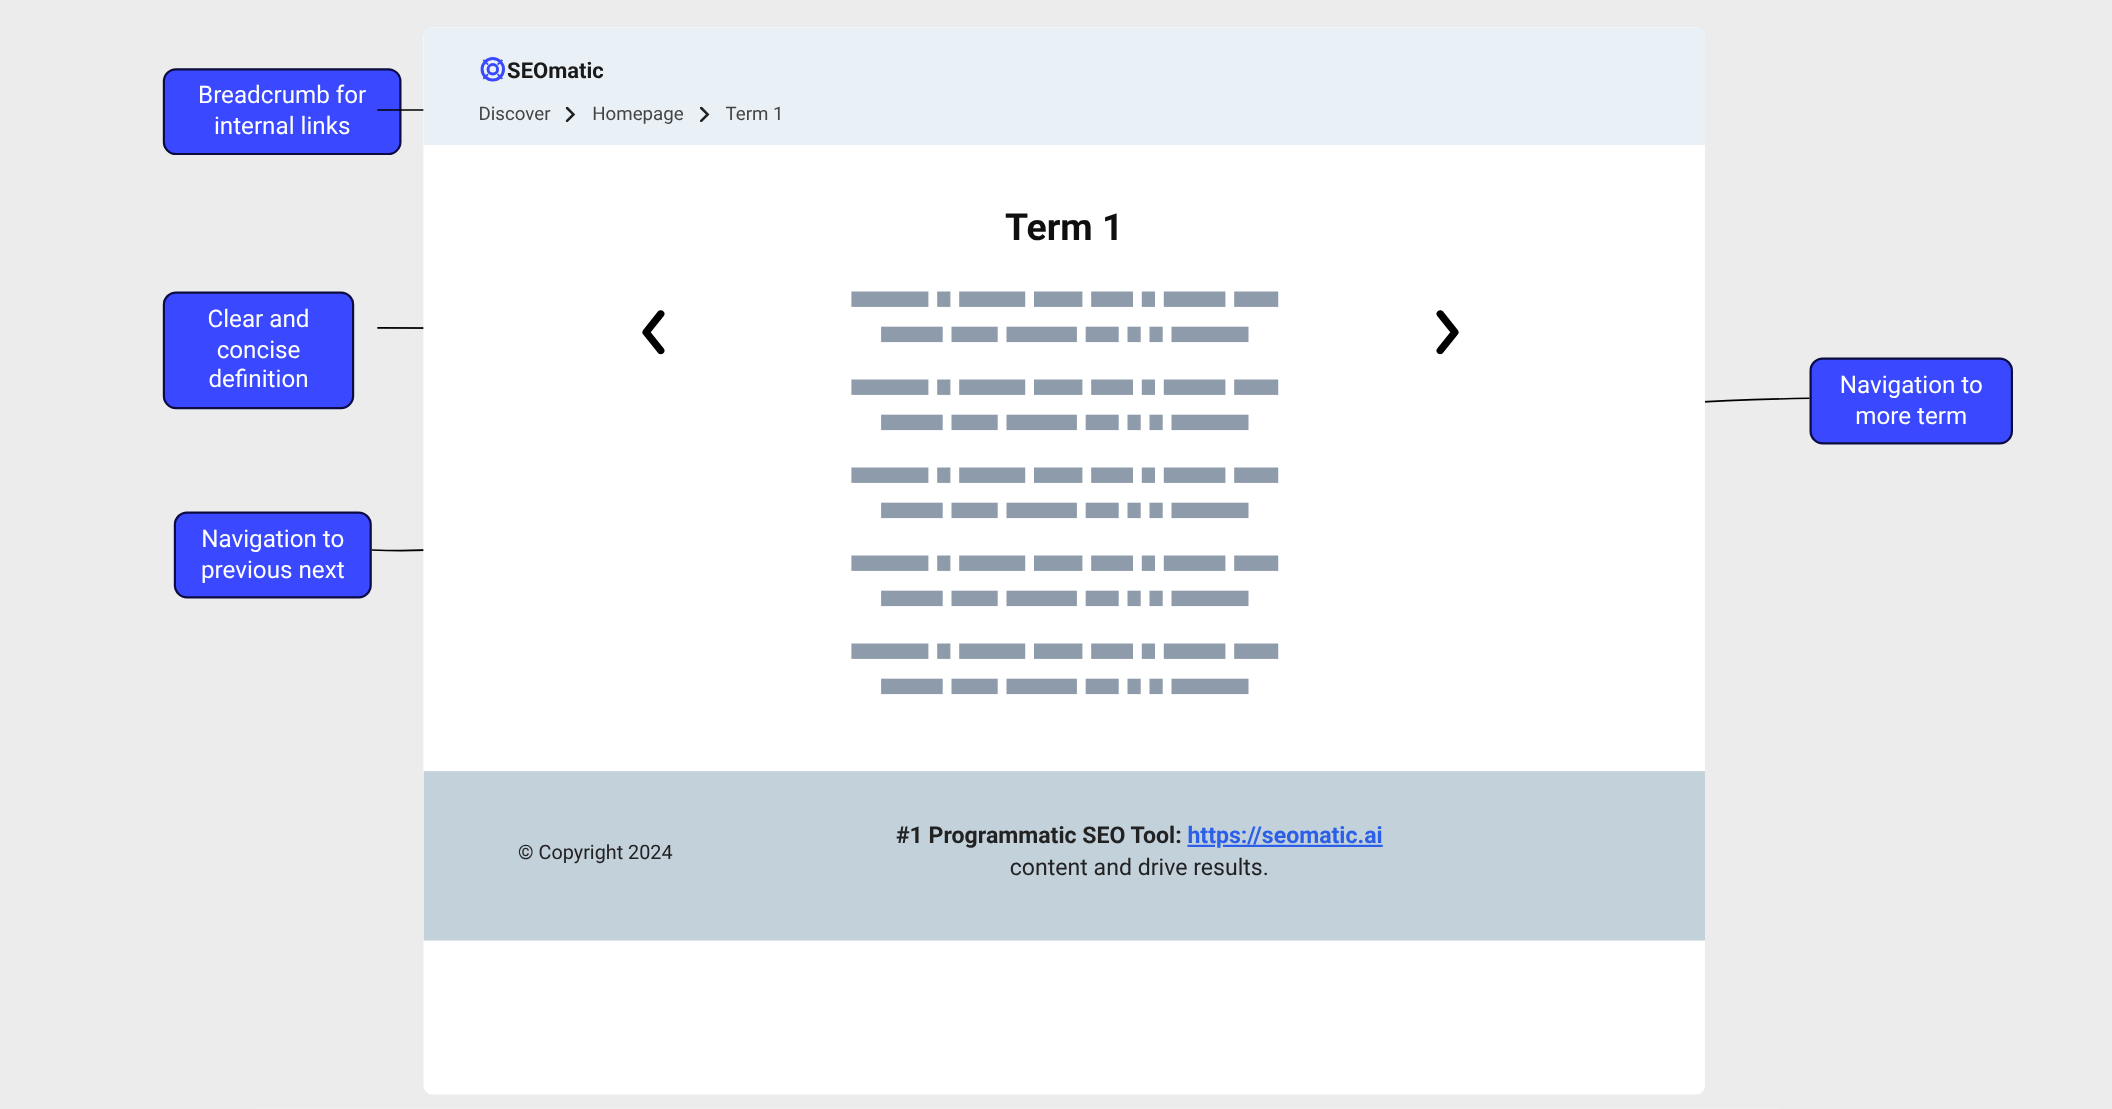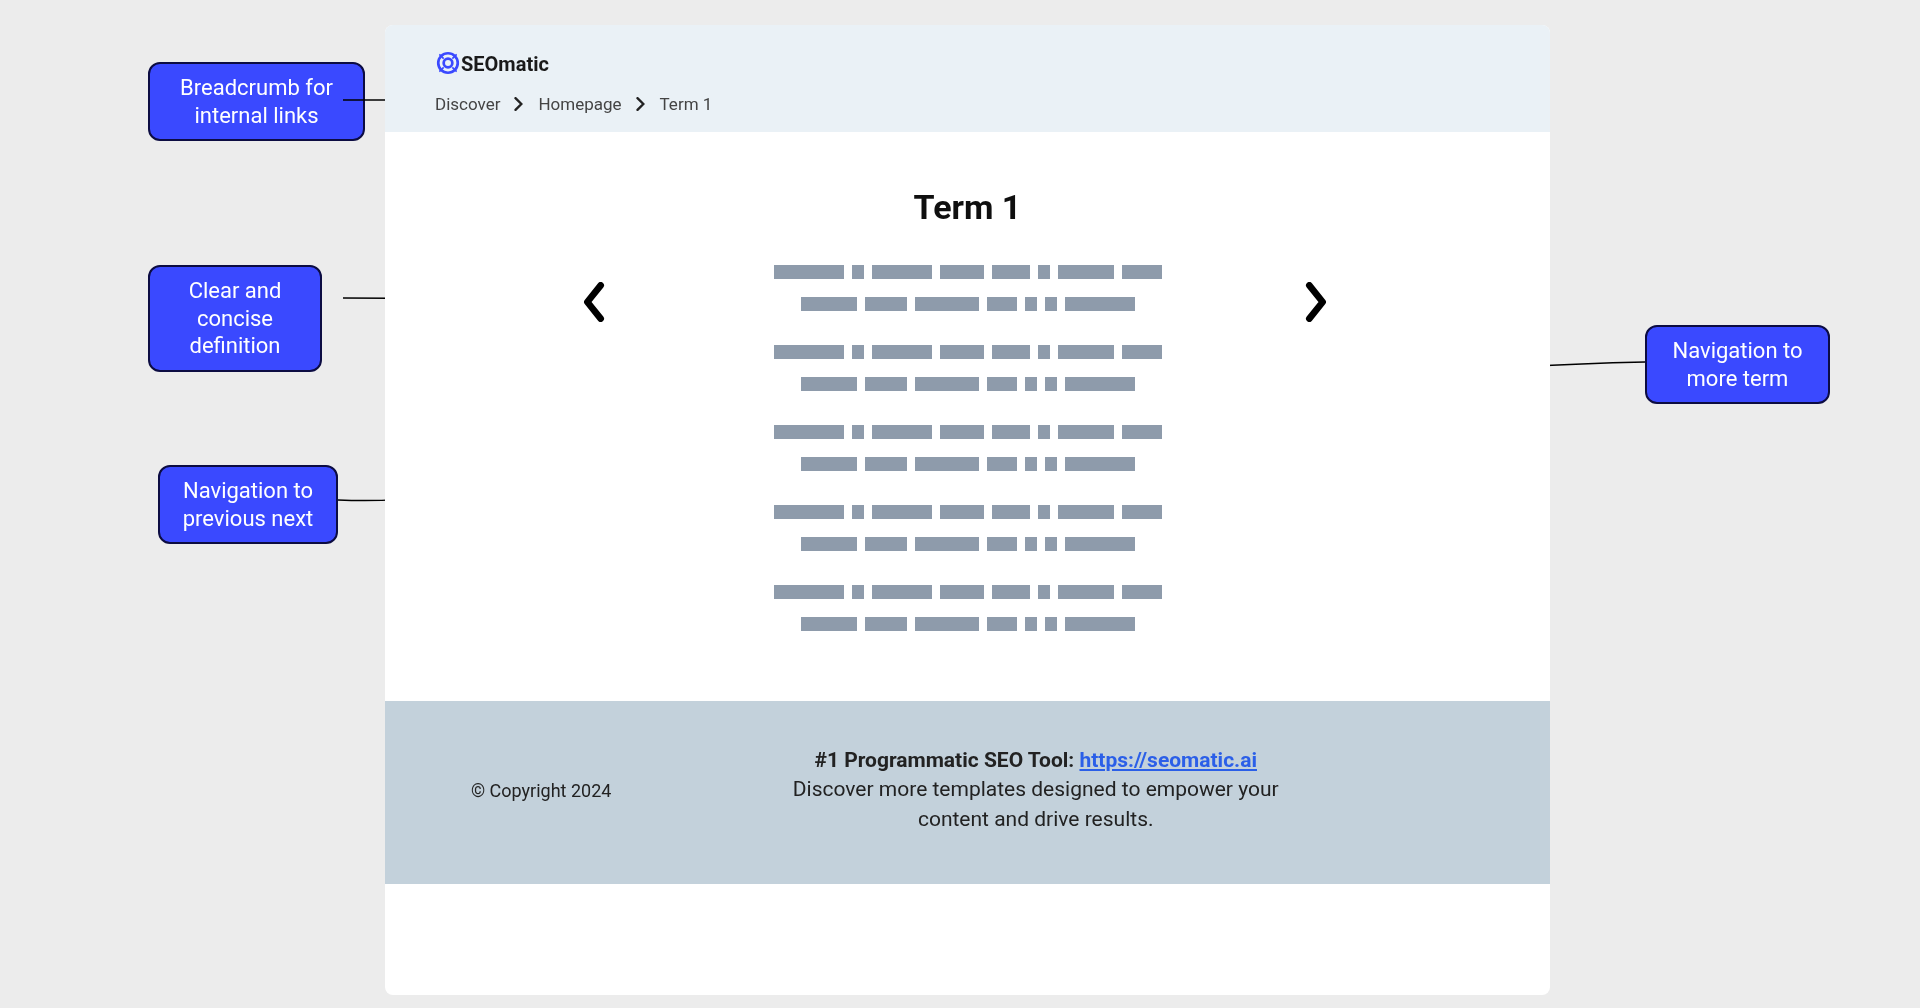--- a/index.html
+++ b/index.html
@@ -326,18 +326,17 @@
     </div>
   </div>
 
   <div class="mock-footer">
     <div class="copyright">© Copyright 2024</div>
     <div class="footer-center">
       <div class="tool-line">
         <span>#1 Programmatic SEO Tool:</span>
         <a href="#">https://seomatic.ai</a>
       </div>
-      <div>Discover more templates designed to empower your</div>
       <div>content and drive results.</div>
     </div>
   </div>
 
 </div>
 
 </body></html>

